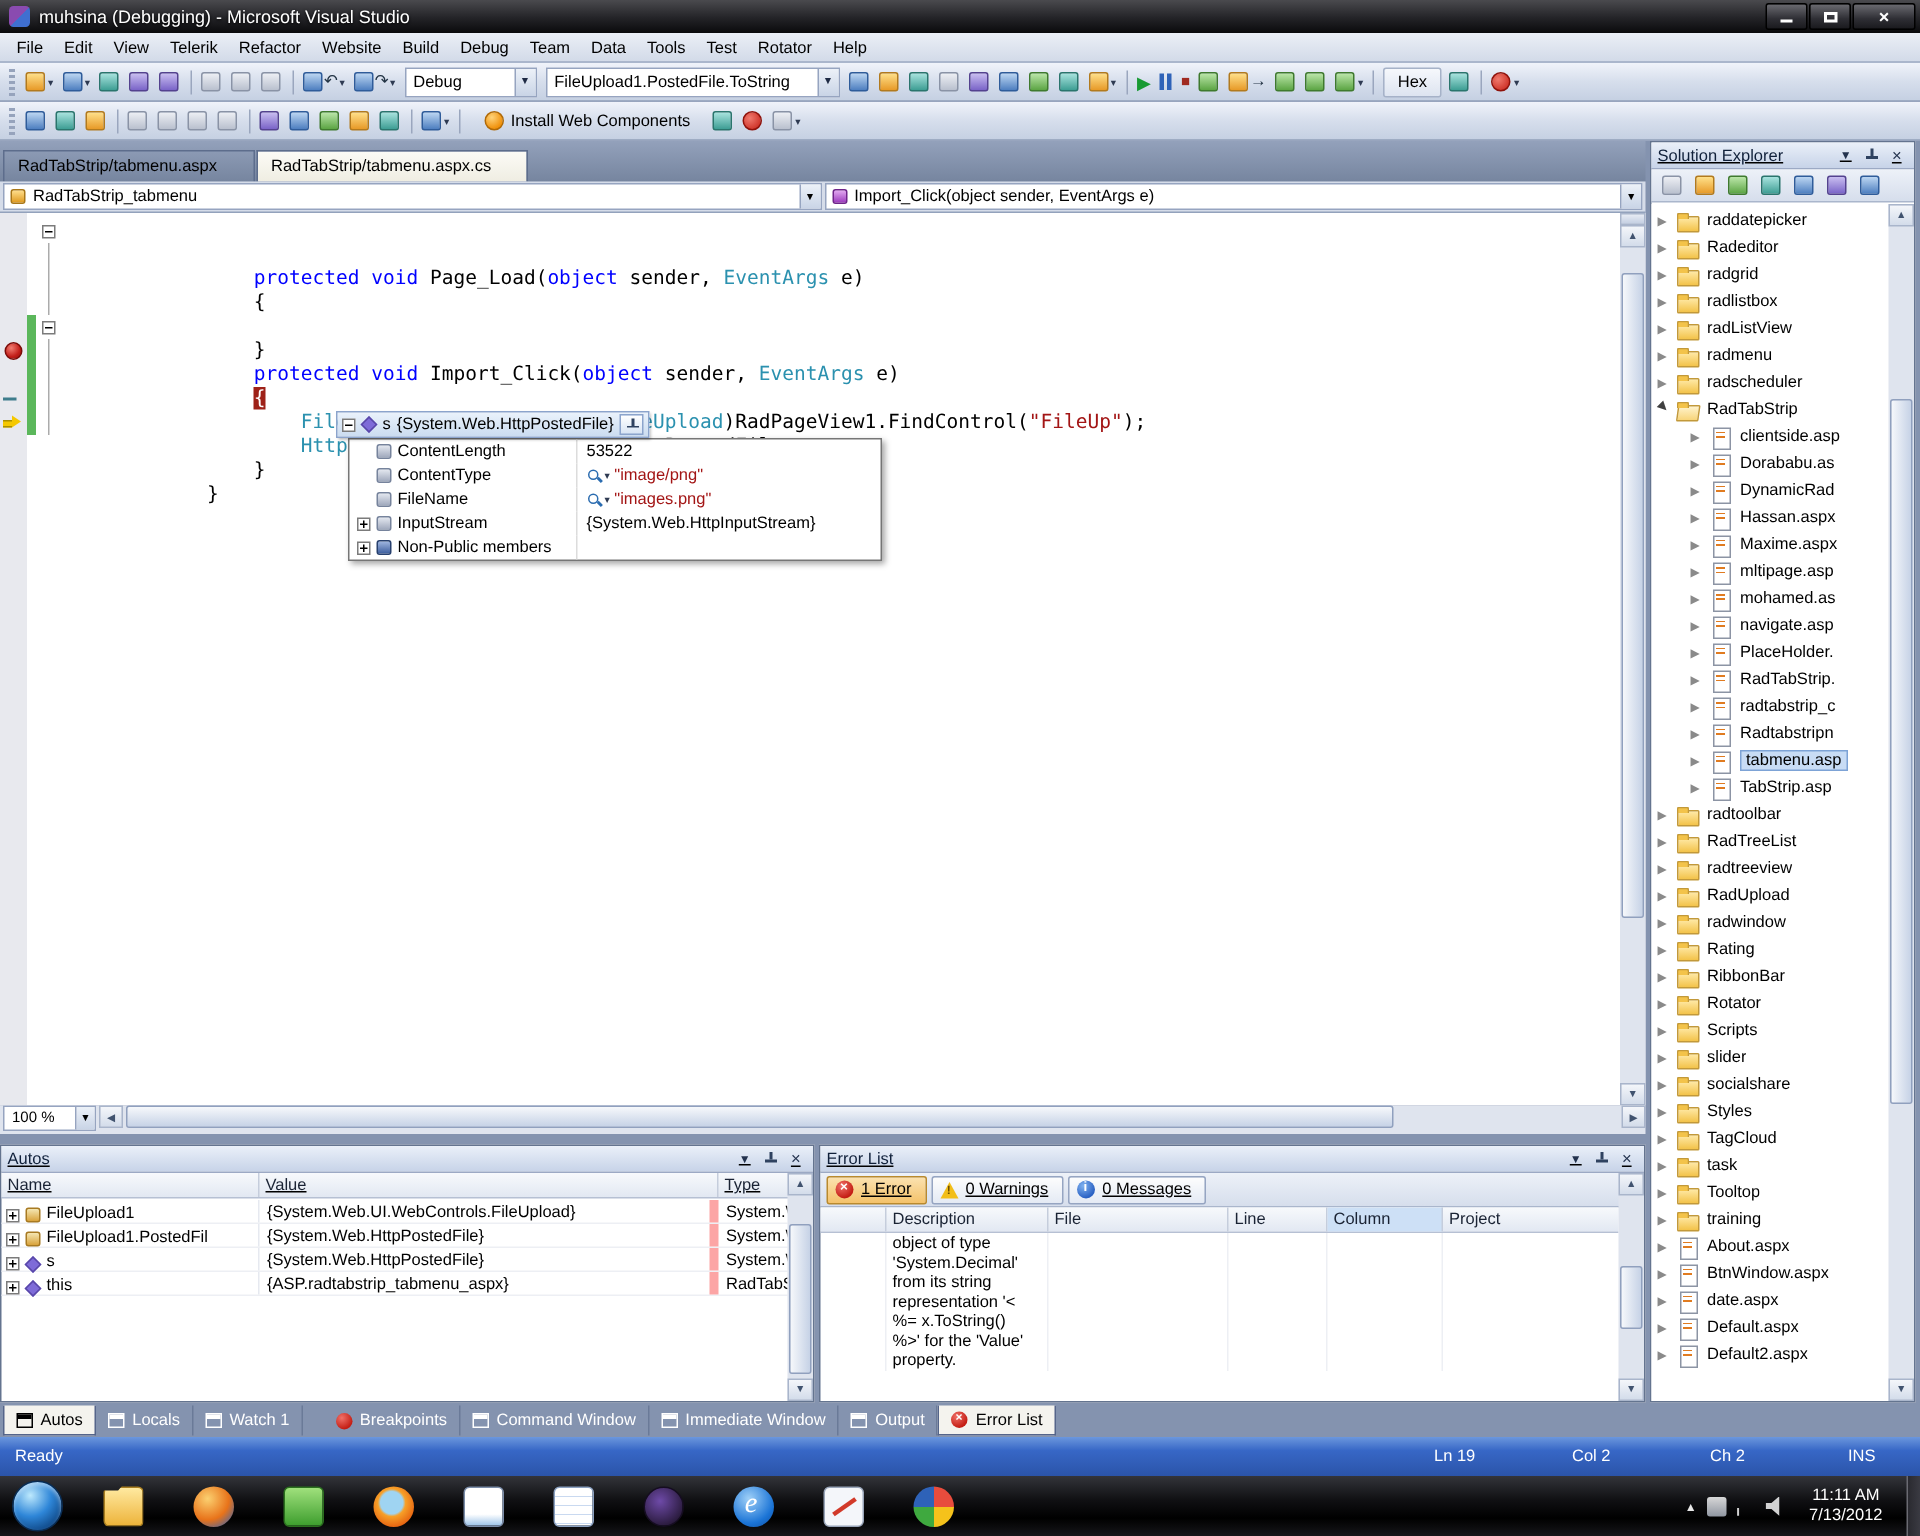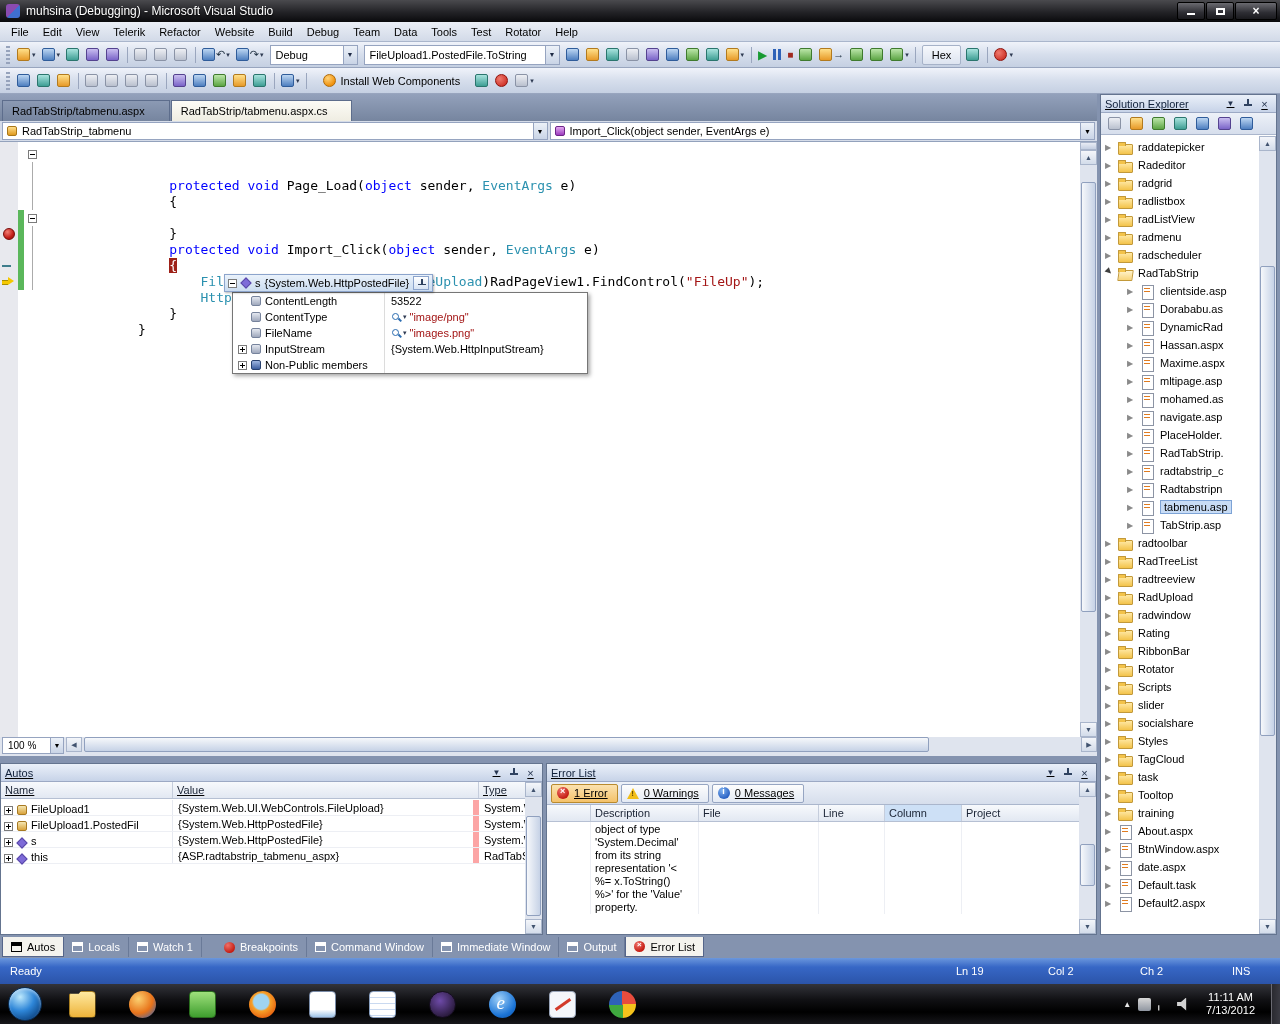--- a/index.html
+++ b/index.html
@@ -1228,21 +1228,21 @@
           <span class="tree-label">BtnWindow.aspx</span>
         </div>
         <div class="tree-row">
           <span class="arrow v-r">▶</span>
           <span class="ticon v-file"></span>
           <span class="tree-label">date.aspx</span>
         </div>
         <div class="tree-row">
           <span class="arrow v-r">▶</span>
           <span class="ticon v-file"></span>
-          <span class="tree-label">Default.task</span>
+          <span class="tree-label">Default.aspx</span>
         </div>
         <div class="tree-row">
           <span class="arrow v-r">▶</span>
           <span class="ticon v-file"></span>
           <span class="tree-label">Default2.aspx</span>
         </div>
       </div>
     <div class="vscroll" style="top:41px">
       <div class="scroll-btn">▲</div>
       <div class="vthumb" id="se-vthumb"></div>

